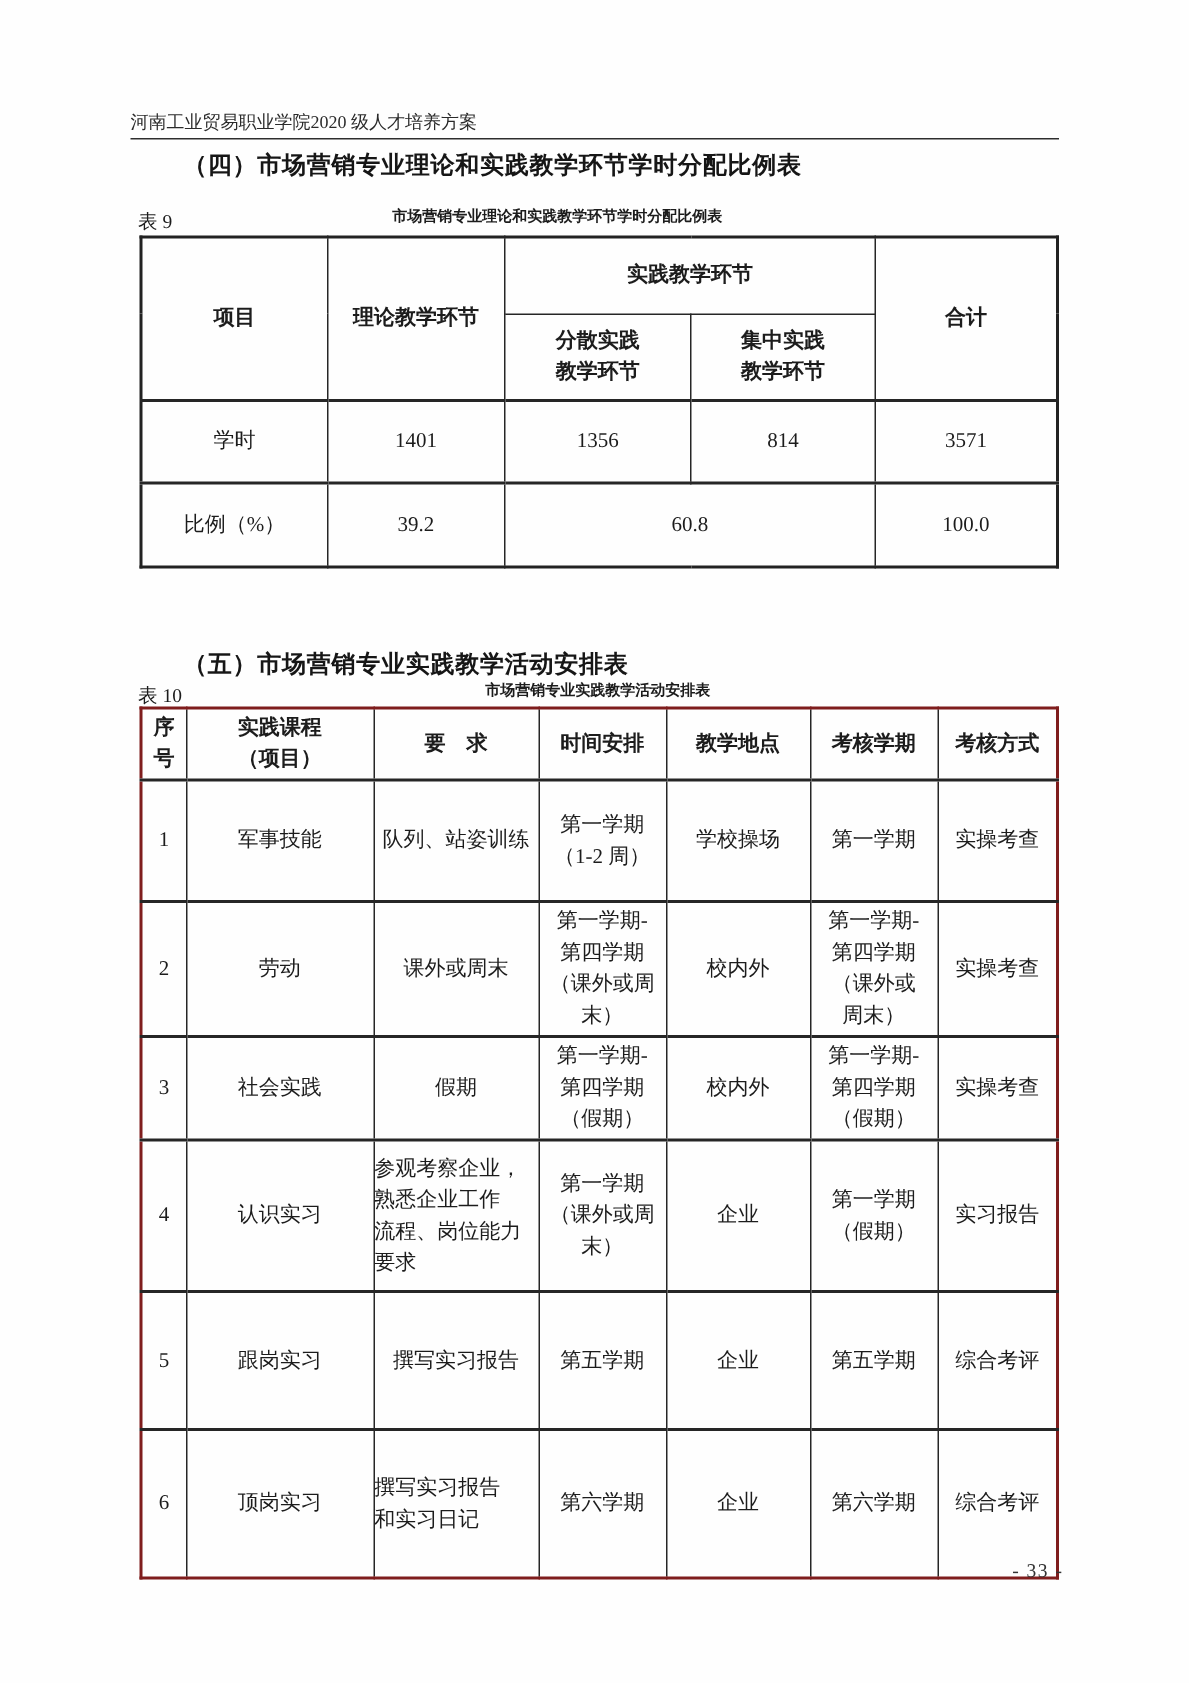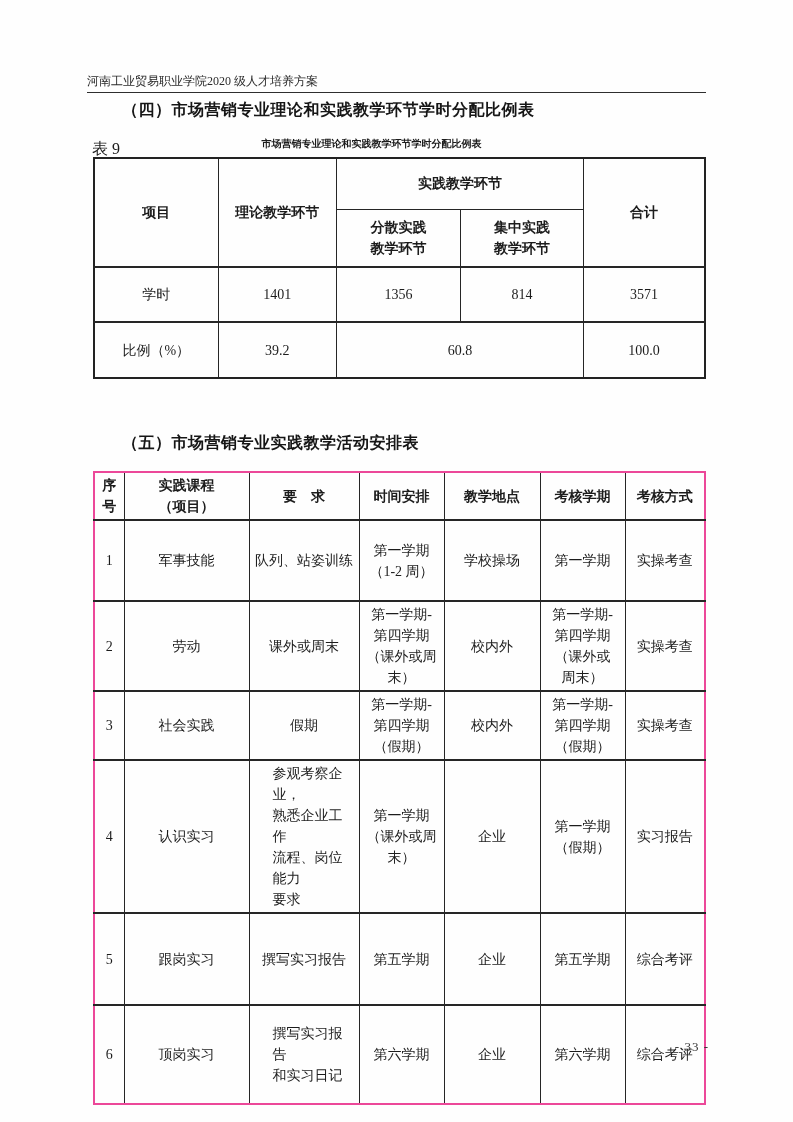--- a/index.html
+++ b/index.html
@@ -10,32 +10,32 @@
   .running-head { position:absolute; top:73px; left:87px; width:619px; display:flex; font-size:12px; color:#2a2a2a; }
   .head-rule { position:absolute; top:92px; left:87px; width:619px; border-top:1.5px solid #2e2e2e; }
 
   .sec-heading { position:absolute; left:122px; font-size:16px; font-weight:bold; letter-spacing:0.5px; color:#161616; }
   #sec4-heading { top:100px; }
   #sec5-heading { top:433px; }
 
   .caption-row { position:absolute; left:92px; width:613px; height:20px; }
   #t9-caption { top:137px; }
   #t10-caption { top:453px; }
-  .caption-label { position:absolute; left:0; top:2px; font-size:16px; }
+  .caption-label { position:absolute; left:0; top:2px; font-size:13px; }
   .caption-title { position:absolute; left:0; width:100%; text-align:center; font-size:10px; font-weight:bold; }
   #t9-caption .caption-title { transform:translateX(-27px); }
 
   table { border-collapse:collapse; table-layout:fixed; position:absolute; background:#fefefe; }
   td { border:1px solid #262626; text-align:center; vertical-align:middle; font-size:14px; line-height:1.5; white-space:pre-line; padding:2px 4px; color:#1c1c1c; overflow:hidden; }
   .bold td, td.bold { font-weight:bold; }
-  td.left { text-align:left; padding-left:23px;margin-left:10px; }
+  td.left { text-align:left; padding-left:0;margin-left:10px; }
 
   #table9 { left:93px; top:157px; width:613px; border:2px solid #222; }
   #table9 tr.sep td { border-top-width:2px; }
-  #table10 { left:93px; top:471px; width:613px; border:2px solid #ec4899; }
+  #table10 { left:93px; top:471px; width:613px; border:2px solid #7f1d1d; }
   #table10 tr.sep td { border-top-width:2px; }
 
   .page-num { position:absolute; top:1039px; right:84px; font-size:13px; color:#333; letter-spacing:1px; }
 </style>
 </head>
 <body>
 
 <div class="doc">
 
   <div class="running-head">
@@ -83,20 +83,24 @@
       <td>比例（%）</td>
       <td>39.2</td>
       <td colspan="2">60.8</td>
       <td>100.0</td>
     </tr>
   </tbody>
     </table>
 
   <div class="sec-heading" id="sec5-heading">（五）市场营销专业实践教学活动安排表</div>
 
+  <div class="caption-row" id="t10-caption">
+    <span class="caption-label">表 10</span>
+    <span class="caption-title">市场营销专业实践教学活动安排表</span>
+  </div>
 
   <table id="table10">
     <colgroup>
       <col style="width:30px">
         <col style="width:125px">
         <col style="width:110px">
         <col style="width:85px">
         <col style="width:96px">
         <col style="width:85px">
         <col style="width:80px">

